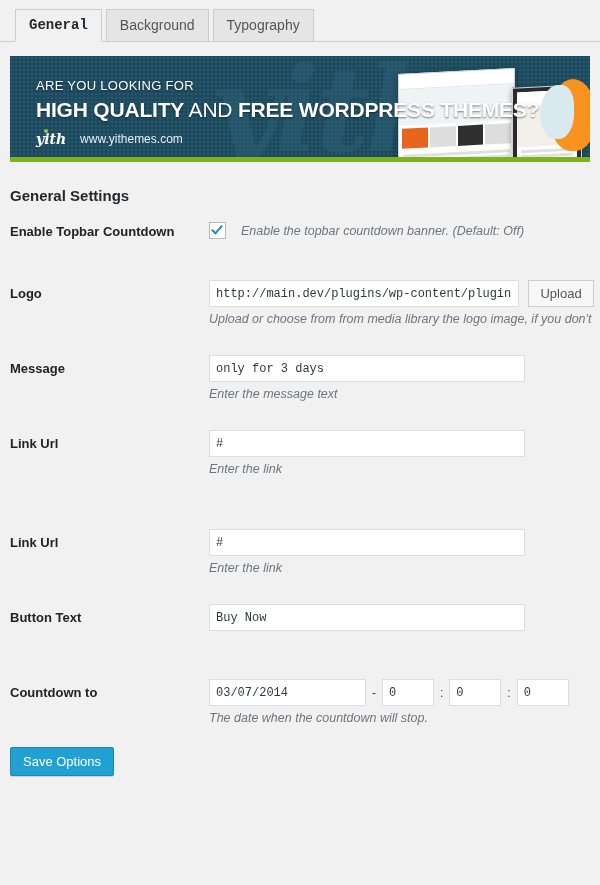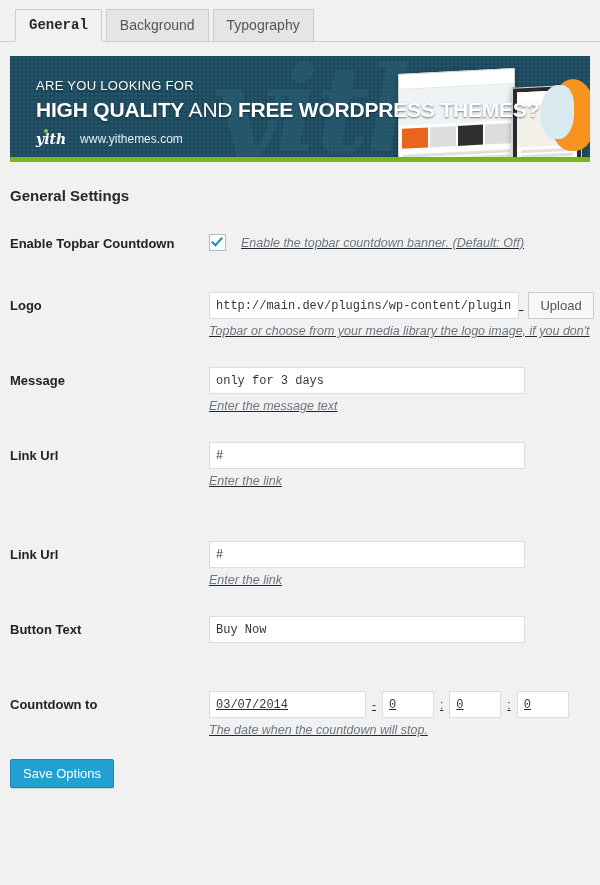--- a/index.html
+++ b/index.html
@@ -191,22 +191,21 @@
   
   .section-title {
     font-size: 15px;
     font-weight: 600;
     color: #23282d;
     margin: 25px 0 0 10px;
   }
 
   
   .form {
-    margin-top: 24px;
-    text-decoration: underline;
+    margin-top: 12px;
   }
   .row {
     position: relative;
     min-height: 75px;
     padding-left: 10px;
   }
   .row-label {
     position: absolute;
     left: 10px;
     font-size: 13px;
@@ -393,21 +392,21 @@
         <div class="chk-desc">Enable the topbar countdown banner. (Default: Off)</div>
       </div>
     </div>
   </div>
 
   <div class="row">
     <div class="row-label" style="top:10px">Logo</div>
     <div class="row-field" style="padding-top:4px">
       <input class="txt with-upload" type="text" value="http://main.dev/plugins/wp-content/plugins/y" style="">
       <span class="btn-upload">Upload</span>
-      <div class="desc">Topbar or choose from your media library the logo image, if you don't</div>
+      <div class="desc">Upload or choose from from media library the logo image, if you don't</div>
     </div>
   </div>
 
 
   <div class="row">
     <div class="row-label" style="top:10px">Message</div>
     <div class="row-field" style="padding-top:4px">
       <input class="txt" type="text" value="only for 3 days" style="">
       <div class="desc">Enter the message text</div>
     </div>

